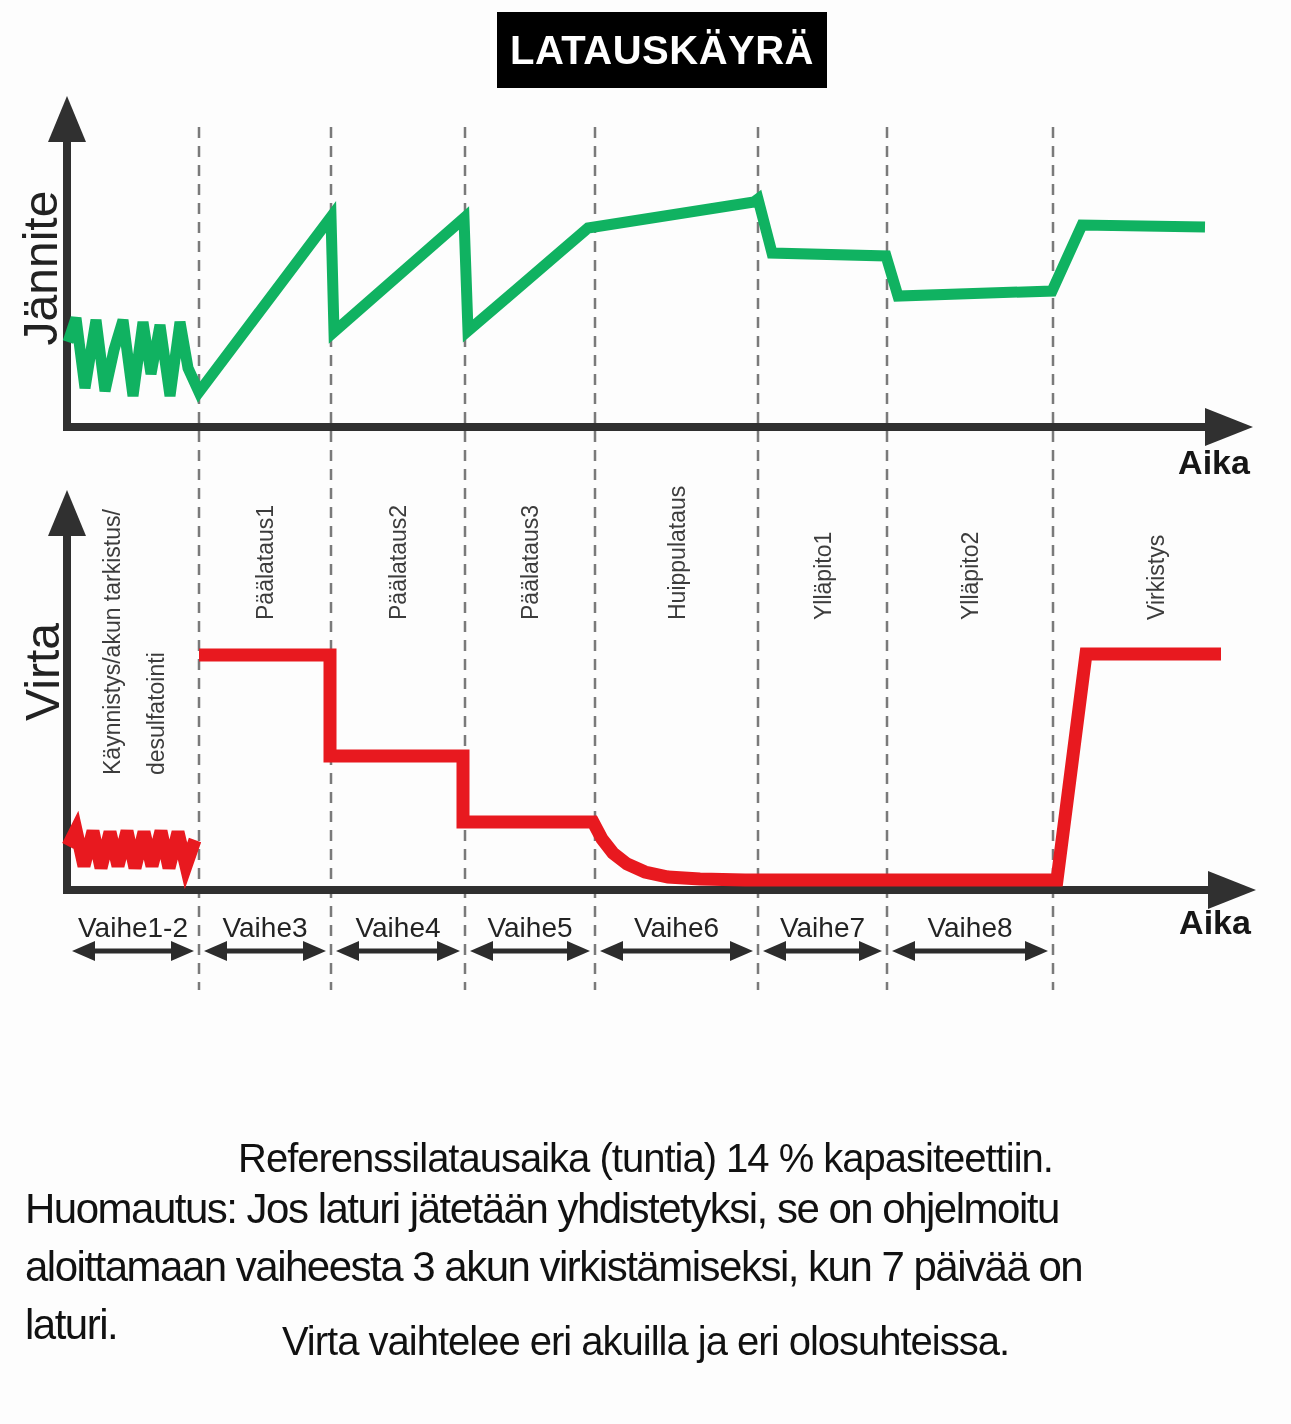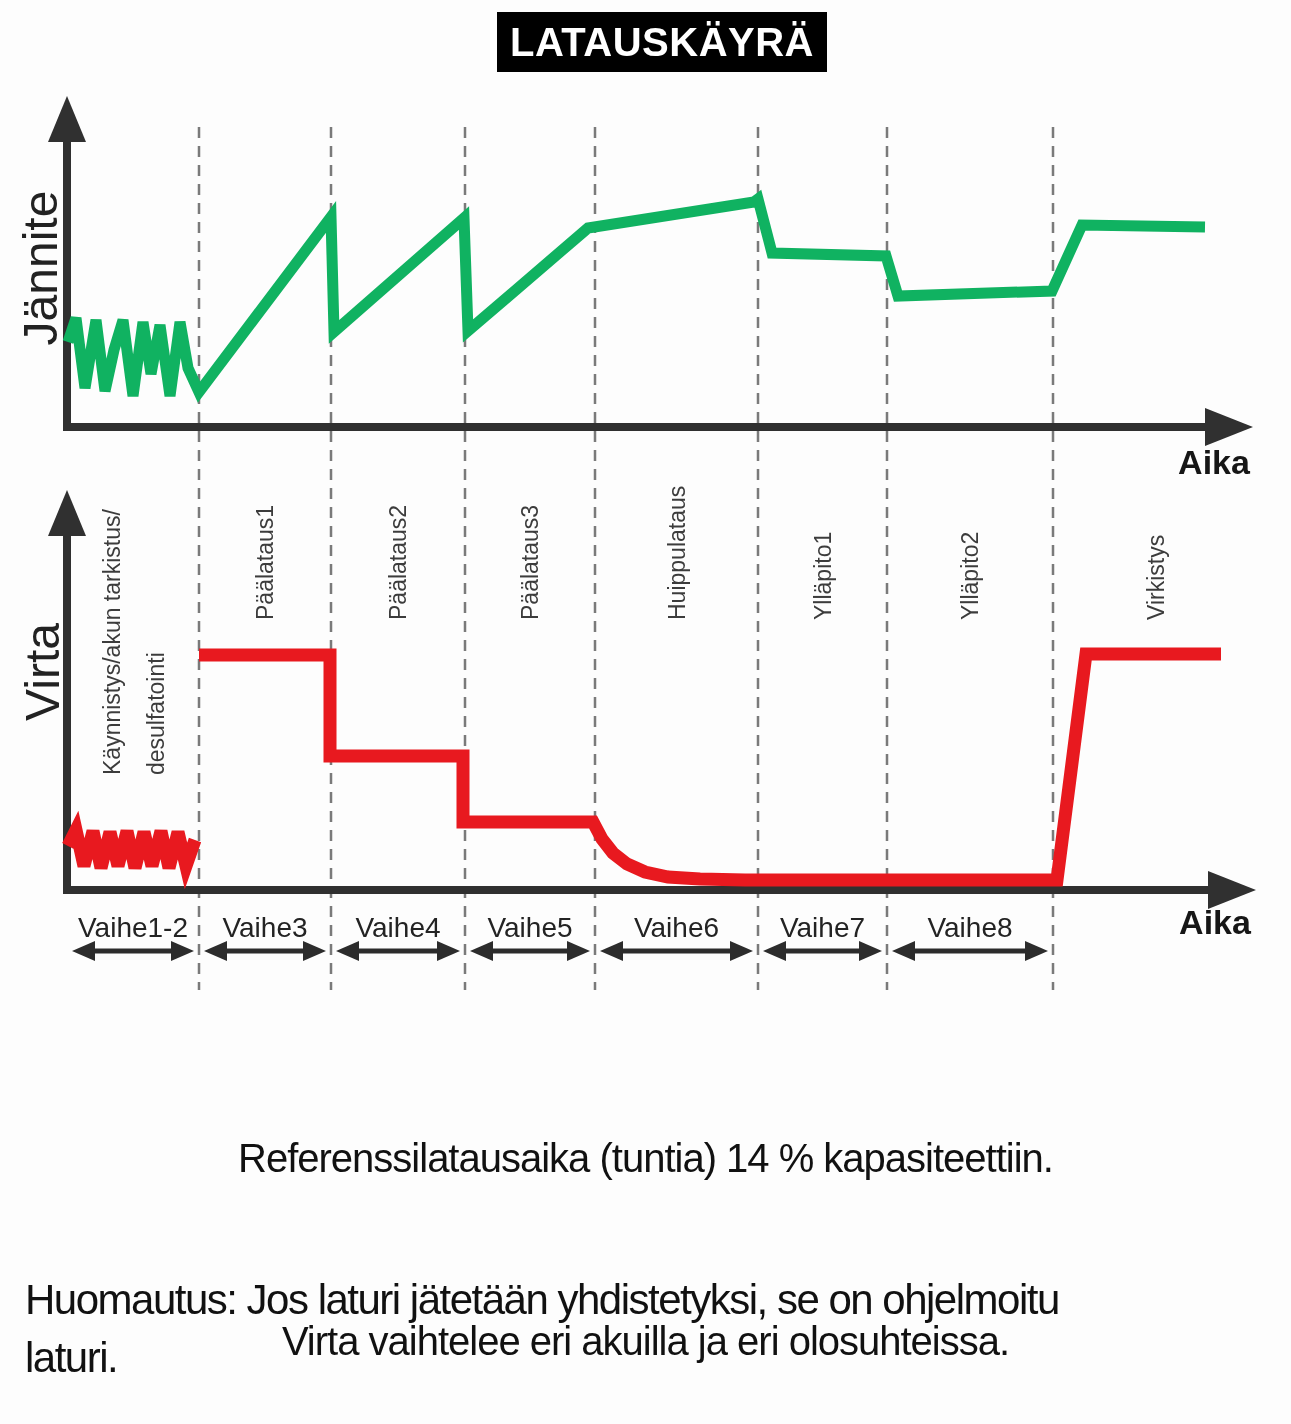--- a/index.html
+++ b/index.html
@@ -3,40 +3,40 @@
 <meta charset="utf-8">
 <style>
   html,body{margin:0;padding:0;}
   body{
     width:1291px;height:1424px;position:relative;background:#fdfdfd;
     font-family:"Liberation Sans",sans-serif;color:#111;overflow:hidden;
   }
   .title{
     position:absolute;left:497px;top:12px;height:60px;line-height:60px;
     background:#000;color:#fff;font-weight:bold;font-size:40px;
-    padding:0 13px;letter-spacing:.5px;white-space:nowrap;
+    padding:8px 13px;letter-spacing:.5px;white-space:nowrap;
   }
   svg.charts{position:absolute;left:0;top:0;}
   .axis{stroke:#303030;stroke-width:8;fill:none;}
   .axisfill{fill:#303030;stroke:none;}
   .dash{stroke:#7a7a7a;stroke-width:2.5;stroke-dasharray:11 8;fill:none;}
   .v{stroke:#10b261;stroke-width:11;fill:none;stroke-linejoin:miter;}
   .c{stroke:#e8191f;stroke-width:13;fill:none;stroke-linejoin:miter;}
   .ylab{font-size:48px;fill:#222;}
   .xlab{font-size:34px;font-weight:bold;fill:#161616;}
   .vaihe{font-size:28px;fill:#232323;}
   .phase{font-size:23px;fill:#3c3c3c;}
   .sarrow{stroke:#2c2c2c;stroke-width:5;}
   .sarrowhead{fill:#2c2c2c;stroke:none;}
   .caption{
     position:absolute;top:1006px;left:0;width:1291px;text-align:center;
     font-size:40px;line-height:61px;letter-spacing:-1px;white-space:pre;
   }
   .note{
-    position:absolute;top:1271px;left:25px;width:1266px;
+    position:absolute;top:1180px;left:25px;width:1266px;
     font-size:42px;line-height:58px;letter-spacing:-1.5px;white-space:nowrap;
   }
 </style>
 </head>
 <body>
 
 <div class="title">LATAUSKÄYRÄ</div>
 
 <svg class="charts" width="1291" height="1000" viewBox="0 0 1291 1000">
 
@@ -113,14 +113,15 @@
 </svg>
 
 <div class="caption">
   <div>Referenssilatausaika (tuntia) 14 % kapasiteettiin.</div>
   <div>Virta vaihtelee eri akuilla ja eri olosuhteissa.</div>
   
 </div>
 
 <div class="note">
   <div>Huomautus: Jos laturi jätetään yhdistetyksi, se on ohjelmoitu</div>
+  <div>aloittamaan vaiheesta 3 akun virkistämiseksi, kun 7 päivää on</div>
   <div>laturi.</div>
 </div>
 
 </body></html>

